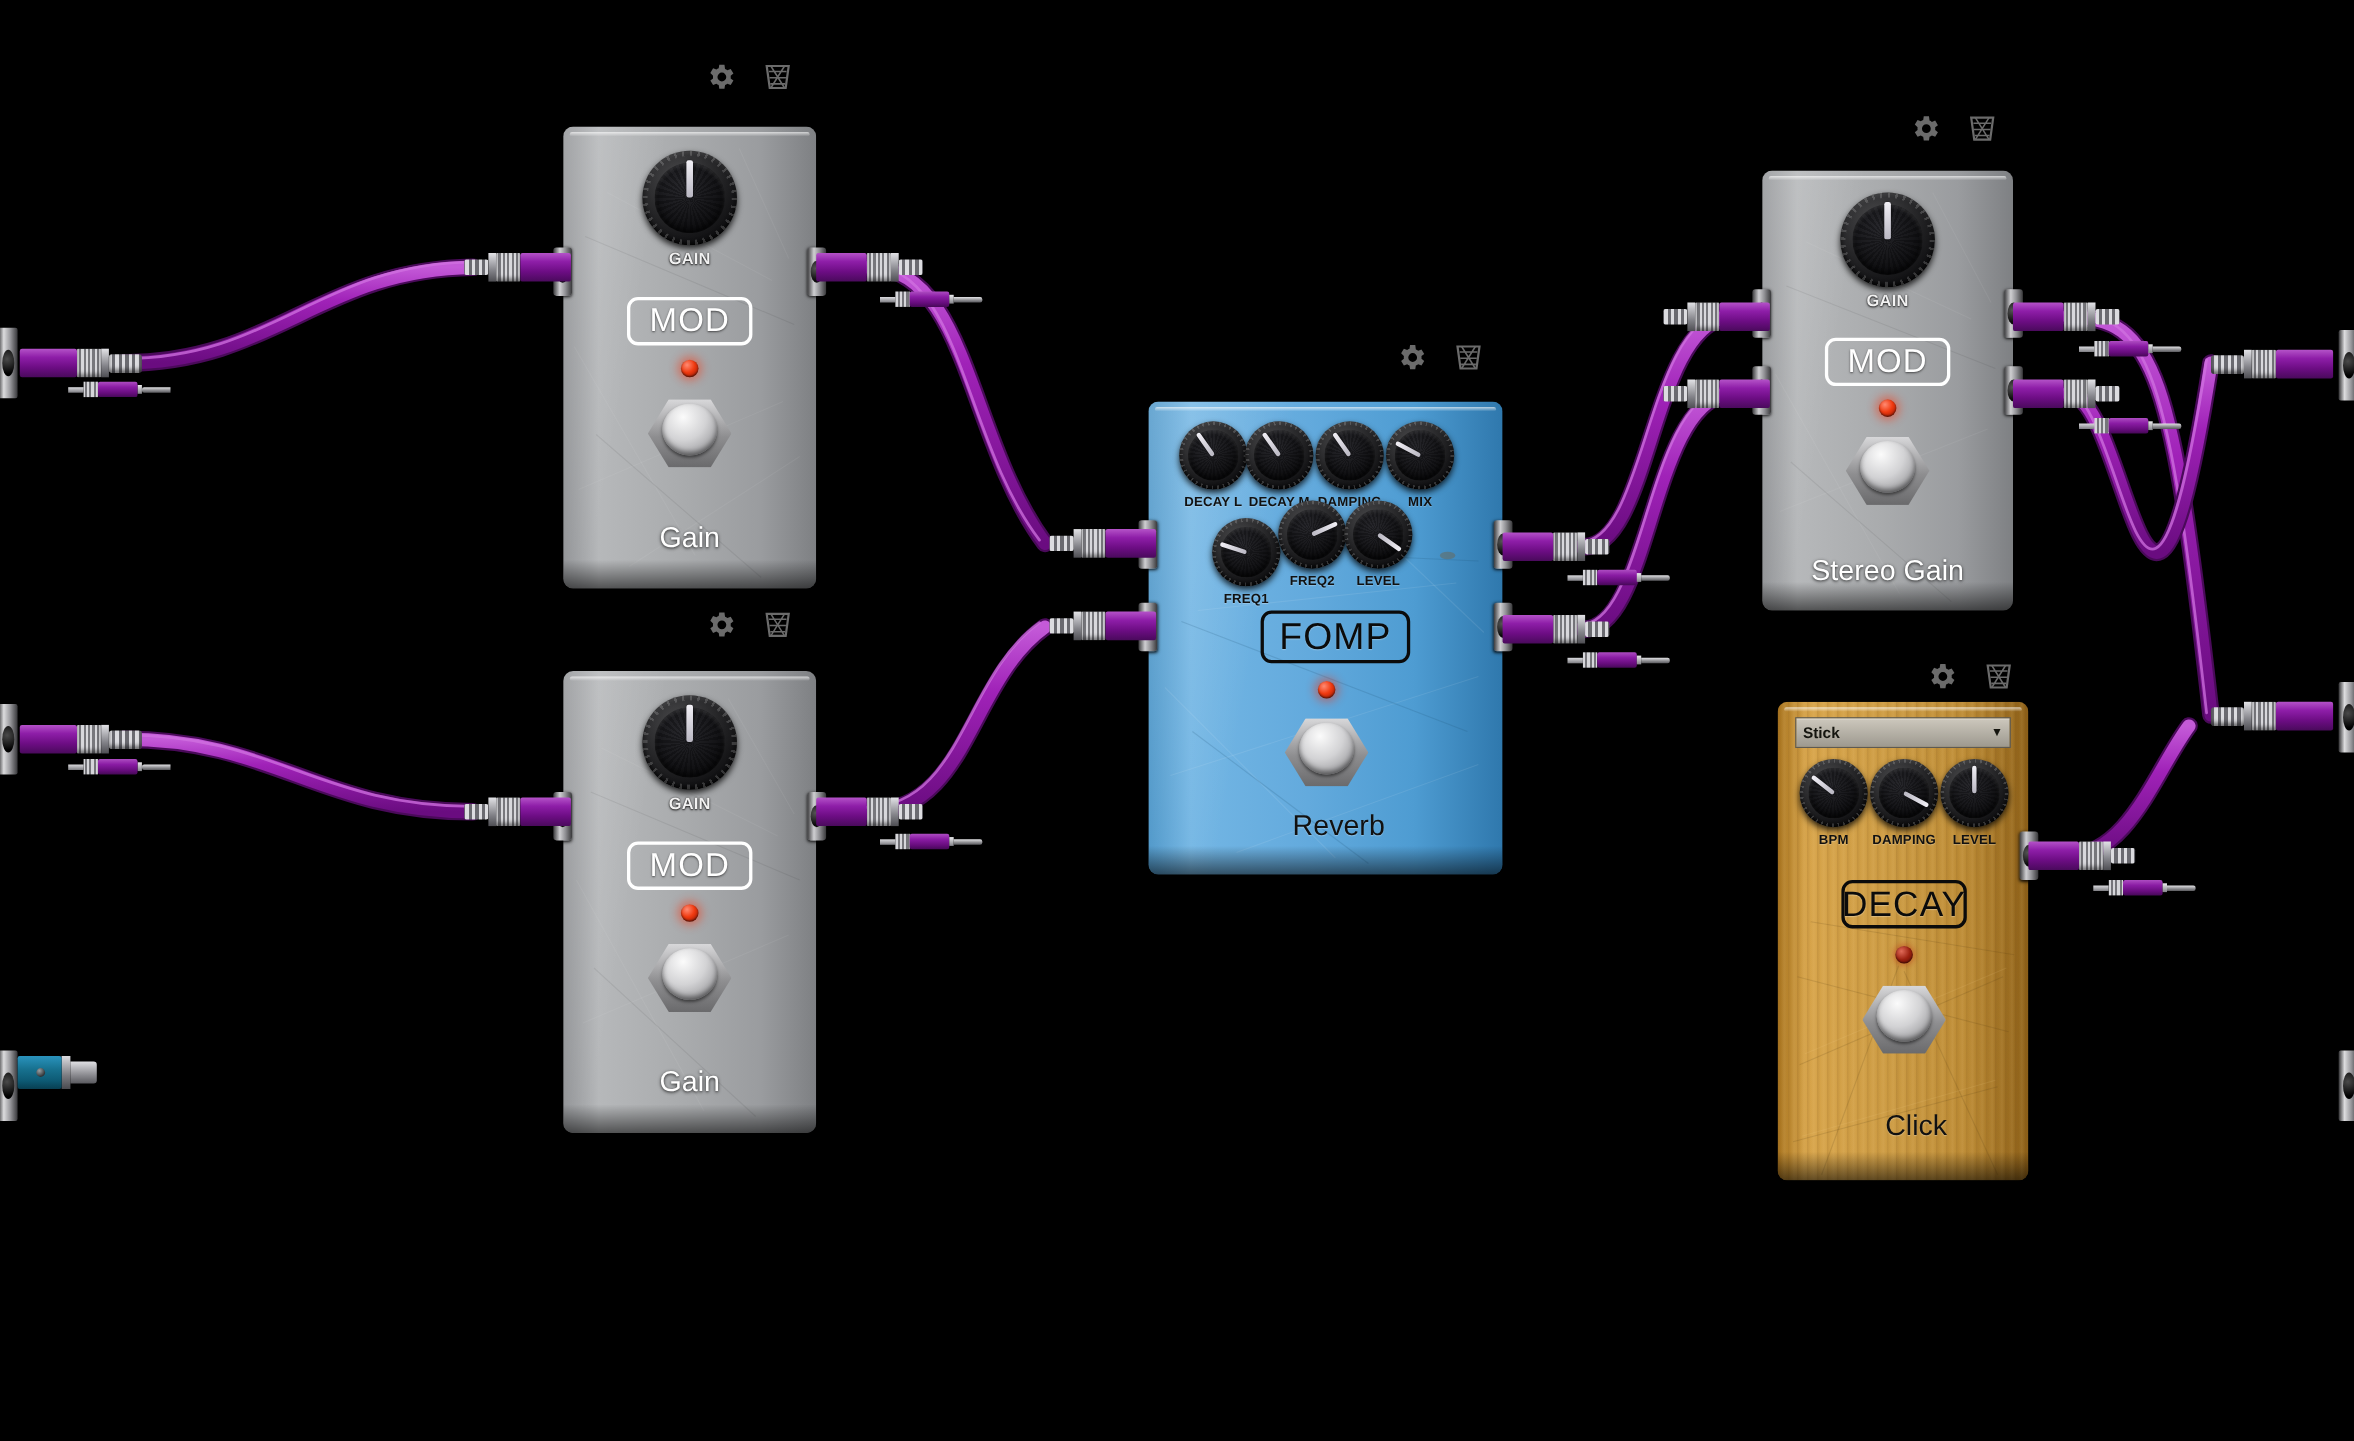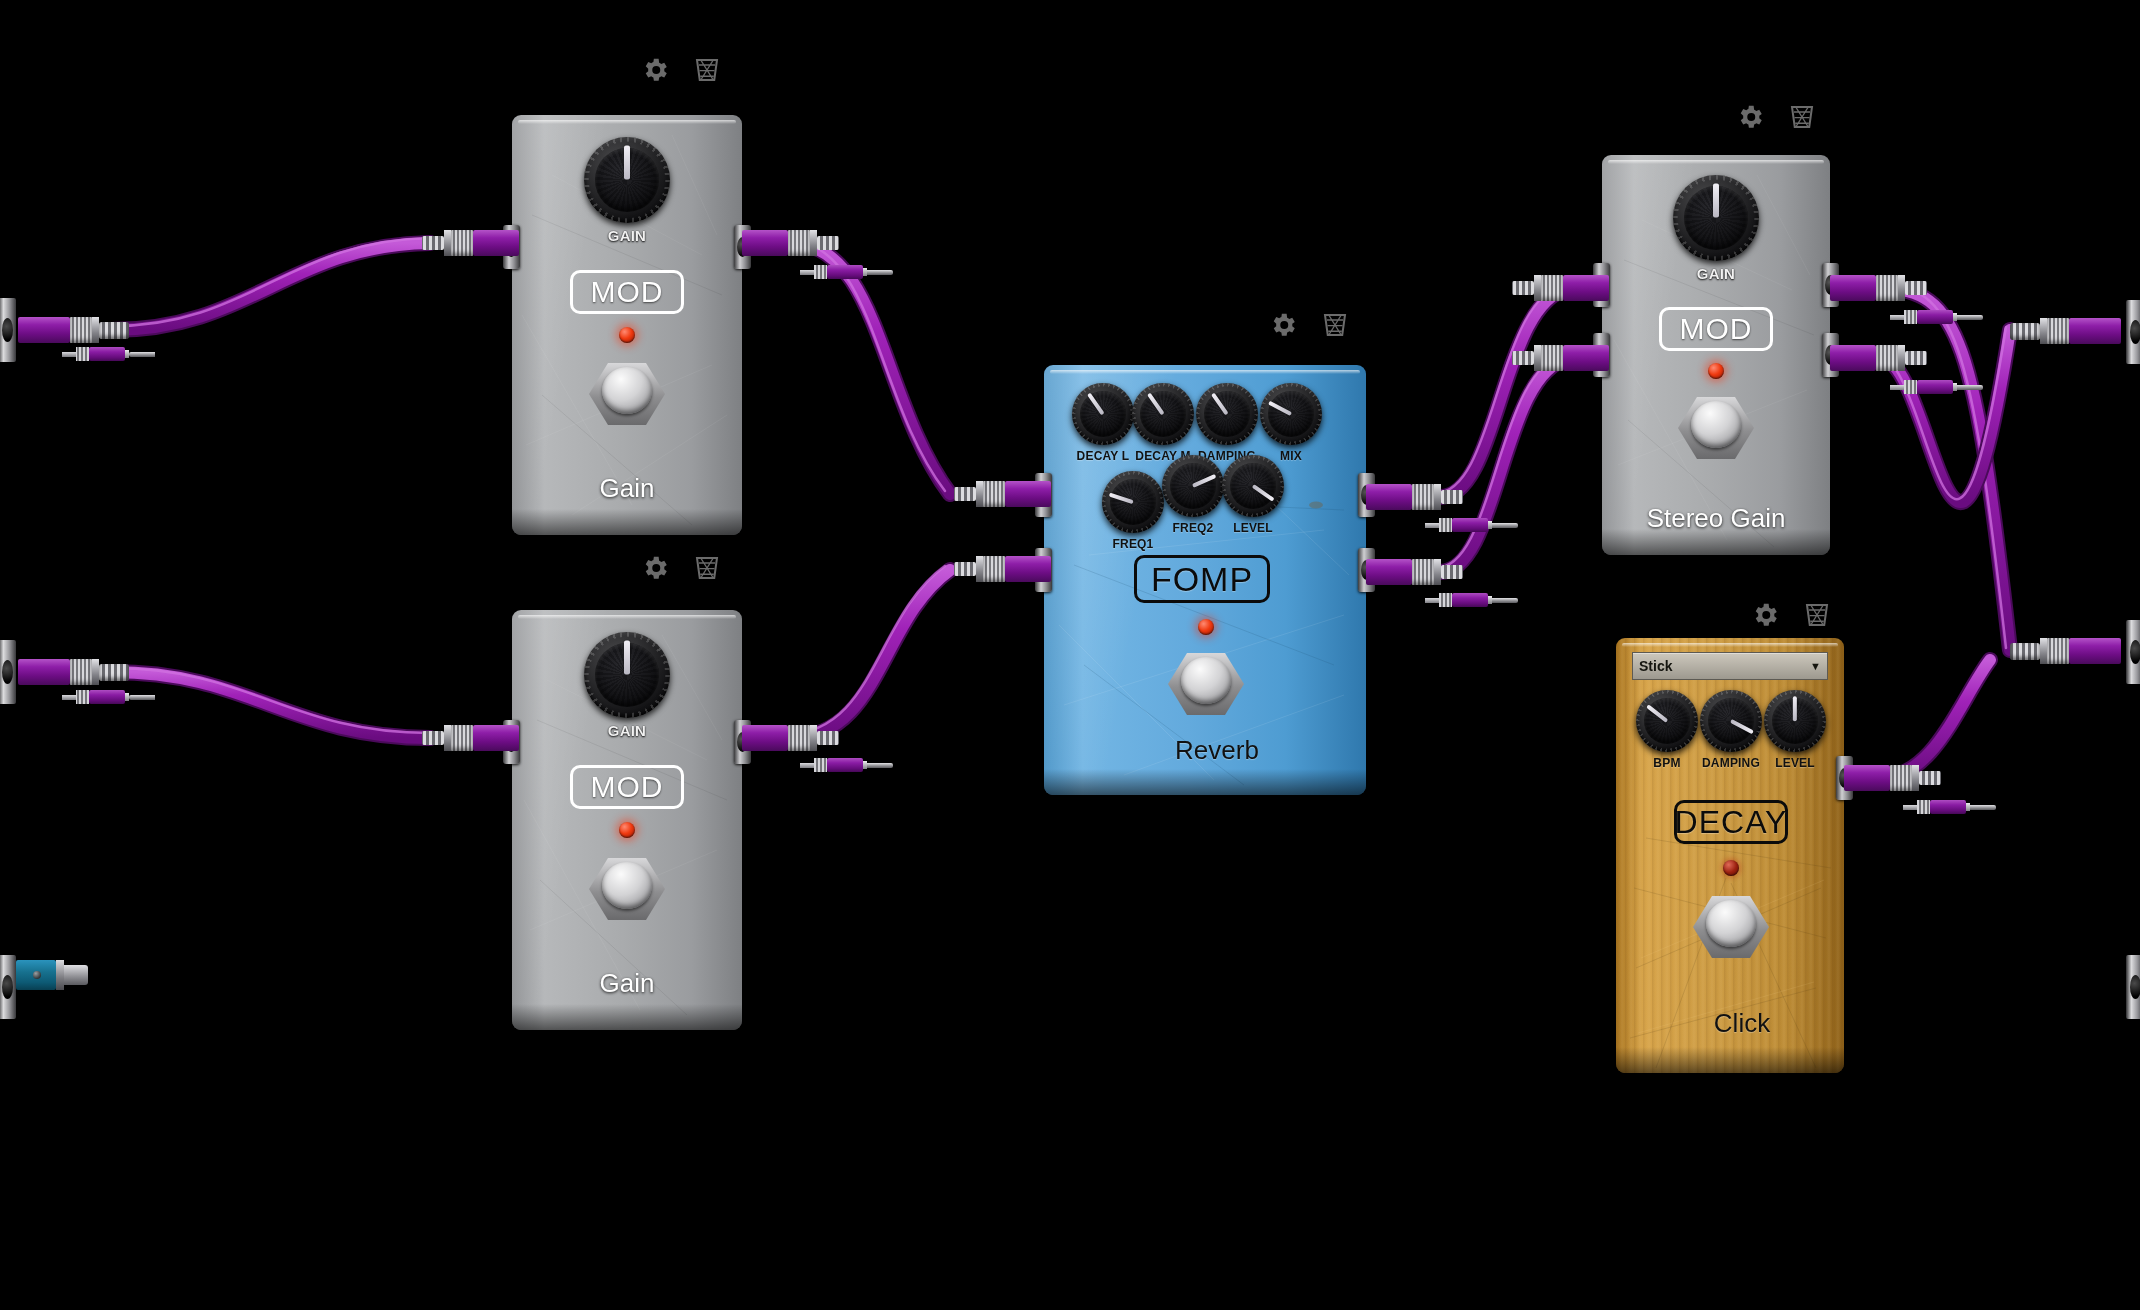--- a/index.html
+++ b/index.html
@@ -600,21 +600,21 @@
       </div>
       <div class="knob-wrap" style="left:178px; top:90px; width:62px;">
         <div class="knob" style="width:62px; height:62px;">
           <div class="skirt"></div>
           <div class="cap"></div>
           <div class="pointer" style="transform: translate(-50%,-100%) rotate(125deg);"></div>
         </div>
         <div class="knob-label" style="font-size:12px;">LEVEL</div>
       </div>
 
-      <div class="badge dark" style="left:90px; top:190px; width:136px; height:48px; font-size:34px;">FOMP</div>
+      <div class="badge dark" style="left:102px; top:190px; width:136px; height:48px; font-size:34px;">FOMP</div>
       <div class="led" style="left:154px; top:254px; width:16px; height:16px;"></div>
       <div class="footsw" style="left:124px; top:288px; width:76px; height:62px;">
         <div class="nut"></div>
         <div class="button"></div>
       </div>
       <div class="pedal-name" style="top:370px; font-size:26px;">Reverb</div>
     </div>
   </div>
 
   <div class="plug flip" style="left:954px; top:481px;">

